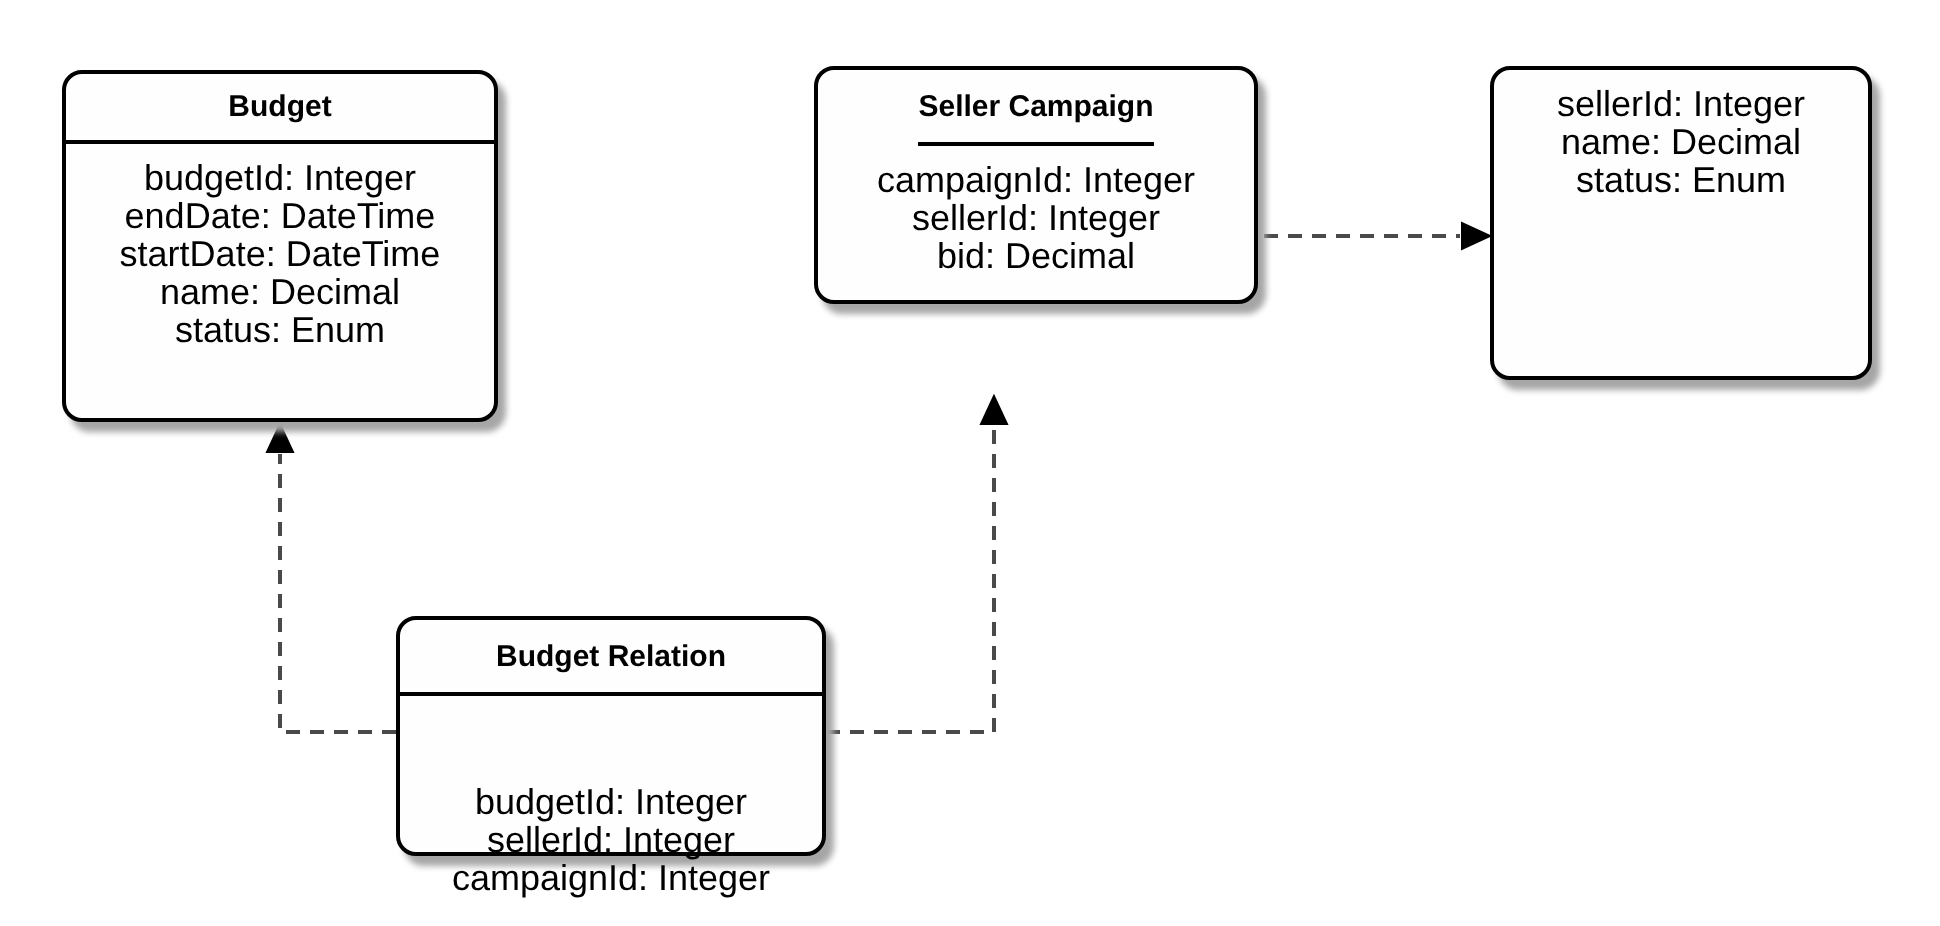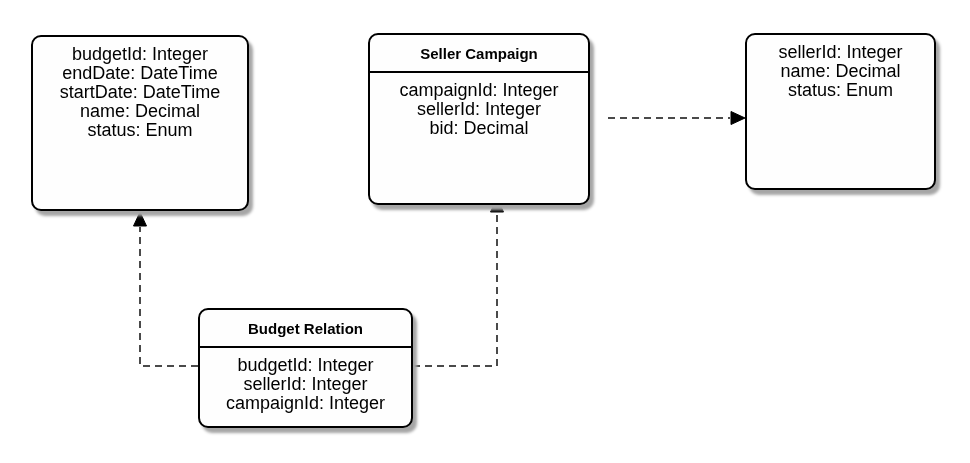--- a/index.html
+++ b/index.html
@@ -55,25 +55,25 @@
   }
   .field{
     font-size:18px;
     line-height:19px;
     color:var(--stroke-color,#000);
     white-space:nowrap;
   }
   
   #entity-budget{left:31px;top:35px;width:218px;height:176px;}
   #entity-budget .entity-title{height:35px;}
-  #entity-seller-campaign{left:368px;top:33px;width:222px;height:172px;}
+  #entity-seller-campaign{left:407px;top:33px;width:222px;height:119px;align-items:center;}
   #entity-seller-campaign .entity-title{height:38px;}
   #entity-seller{left:745px;top:33px;width:191px;height:157px;}
   #entity-seller .entity-title{height:37px;}
-  #entity-budget-relation{left:198px;top:308px;width:215px;height:120px;}
+  #entity-budget-relation{left:198px;top:308px;width:215px;height:120px;gap:36px;}
   #entity-budget-relation .entity-title{height:38px;}
 </style>
 </head>
 <body>
 
 <div class="canvas">
 
   <svg class="connectors" viewBox="0 0 970 463" xmlns="http://www.w3.org/2000/svg">
     <g>
       <path class="dash" d="M 198 366 H 140 V 227"></path>
@@ -83,20 +83,21 @@
       <path class="dash" d="M 413 366 H 497 V 213"></path>
       <polygon class="head" points="497,198 490.5,212 503.5,212"></polygon>
     </g>
     <g>
       <path class="dash" d="M 608 118 H 730"></path>
       <polygon class="head" points="745,118 731,111.5 731,124.5"></polygon>
     </g>
   </svg>
 
   <div class="entity" id="entity-budget">
+    <div class="entity-title">Budget</div>
     <div class="entity-body">
       <div class="field">budgetId: Integer</div>
       <div class="field">endDate: DateTime</div>
       <div class="field">startDate: DateTime</div>
       <div class="field">name: Decimal</div>
       <div class="field">status: Enum</div>
     </div>
   </div>
 
   <div class="entity" id="entity-seller-campaign">

